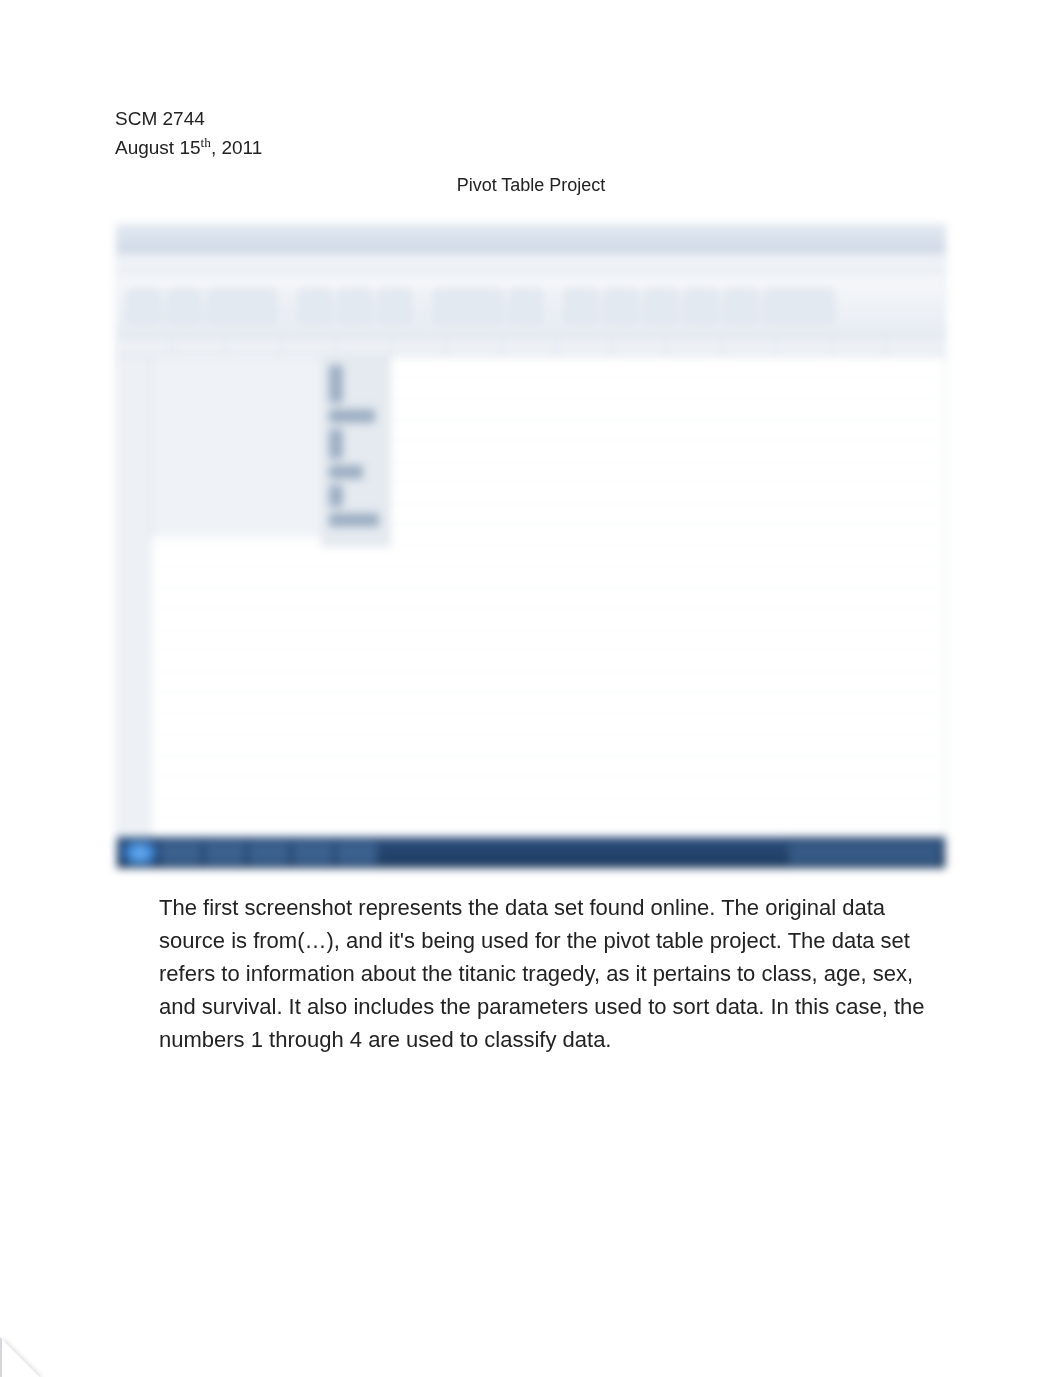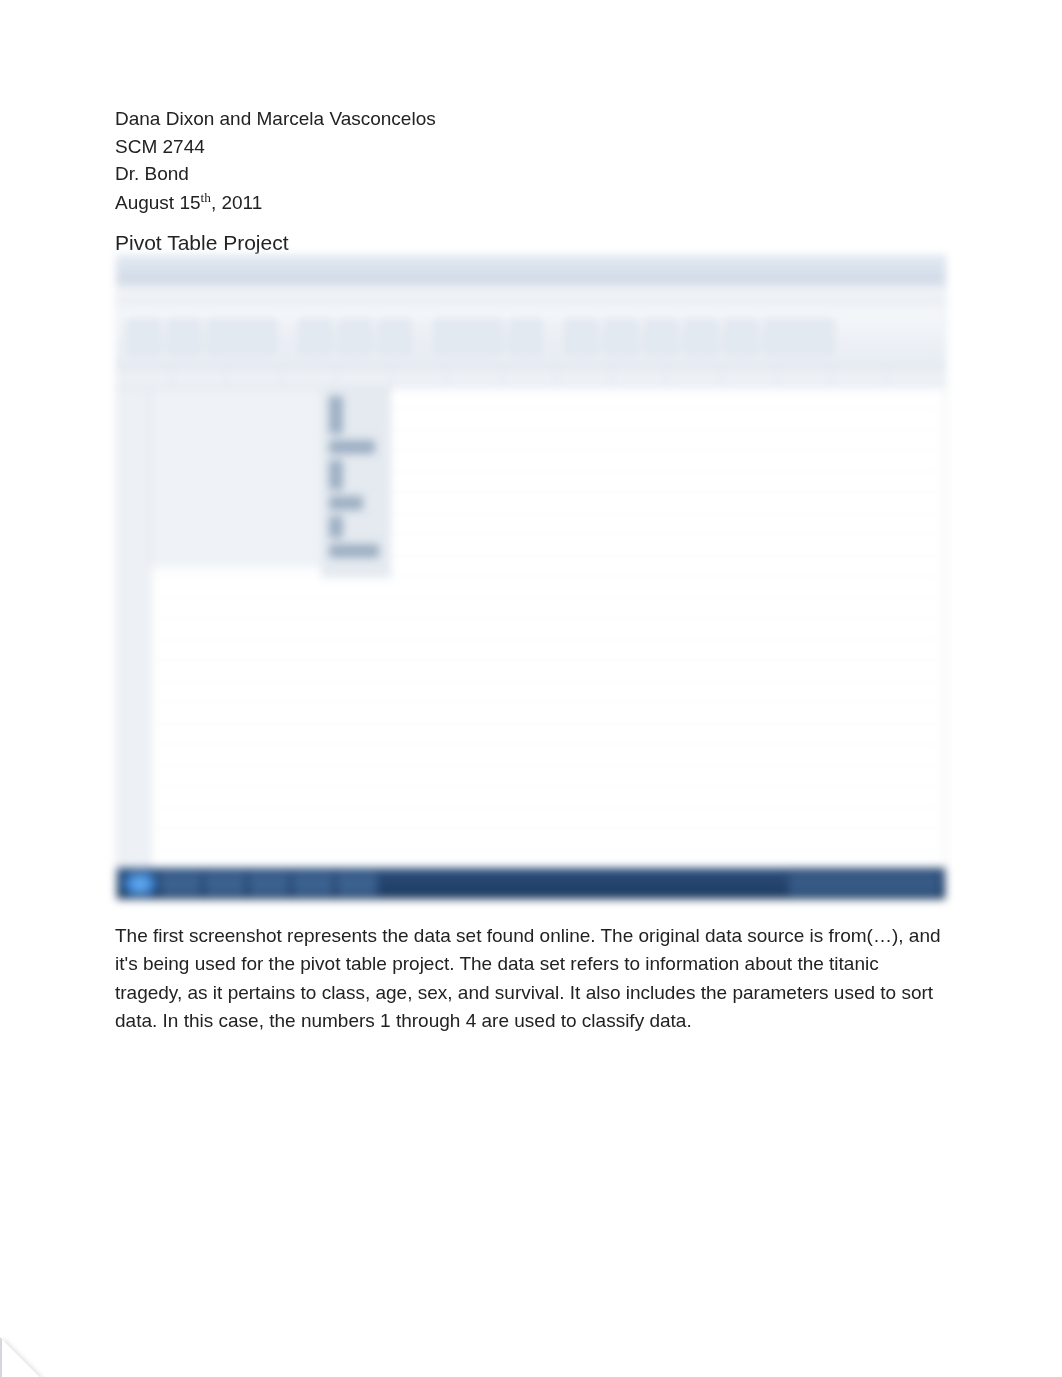--- a/index.html
+++ b/index.html
@@ -14,22 +14,24 @@
   .page {
     padding: 105px 115px 40px 115px;
   }
   .header-block p {
     font-size: 19px;
     line-height: 1.45;
     font-weight: 400;
   }
   .sup { font-size: 0.7em; vertical-align: super; font-family: Liberation Serif, serif; }
   .title {
-    font-size: 21px;
+    text-align: center;
+    font-size: 18px;
     margin-top: 14px;
+    margin-bottom: 28px;
   }
   
   .screenshot {
     width: 830px;
     height: 645px;
     margin: 0 auto 22px auto;
     border: 1px solid #d5dbe2;
     background: #f4f6f9;
     filter: blur(4px);
     position: relative;
@@ -136,23 +138,24 @@
     border-radius: 2px;
   }
   .tb-tray {
     margin-left: auto;
     width: 150px; height: 22px;
     background: #365a85;
     border-radius: 2px;
   }
 
   .body-text {
-    font-size: 19px;
+    font-size: 22px;
     line-height: 1.5;
     margin-top: 6px;
+    margin-left: 44px;
   }
 
   .corner-fold {
     position: absolute;
     bottom: 0; left: 0;
     width: 0; height: 0;
     border-left: 40px solid #d9dde2;
     border-top: 40px solid transparent;
   }
   .corner-fold::after {
@@ -164,23 +167,21 @@
     border-top: 40px solid transparent;
     transform: translate(2px, 2px);
     filter: drop-shadow(1px -1px 2px rgba(0,0,0,0.12));
   }
 </style>
 </head>
 <body>
 
 <div class="page">
   <div class="header-block">
-    <p>Dana Dixon and Marcela Vasconcelos</p>
     <p>SCM 2744</p>
-    <p>Dr. Bond</p>
     <p>
       <span>August 15</span><span class="sup">th</span><span>, 2011</span>
     </p>
   </div>
 
   <p class="title">Pivot Table Project</p>
 
   <div class="screenshot">
     <div class="ss-titlebar"></div>
     <div class="ss-menubar"></div>

